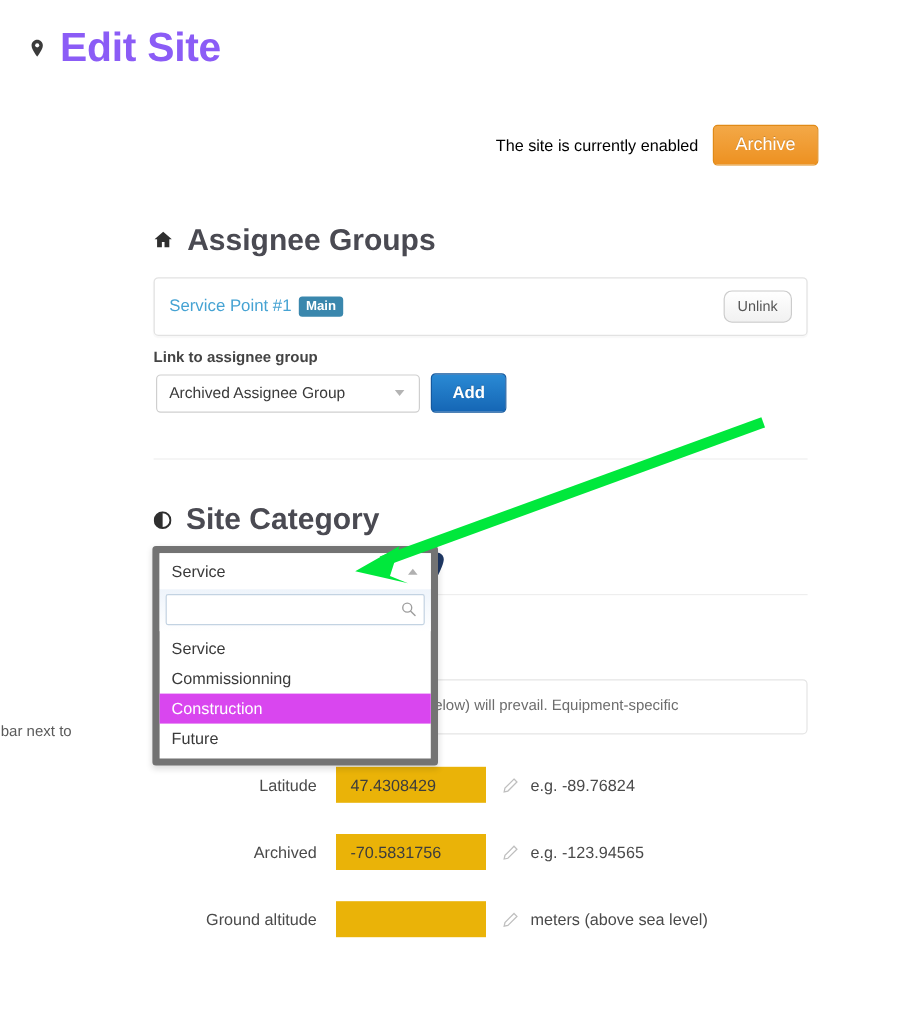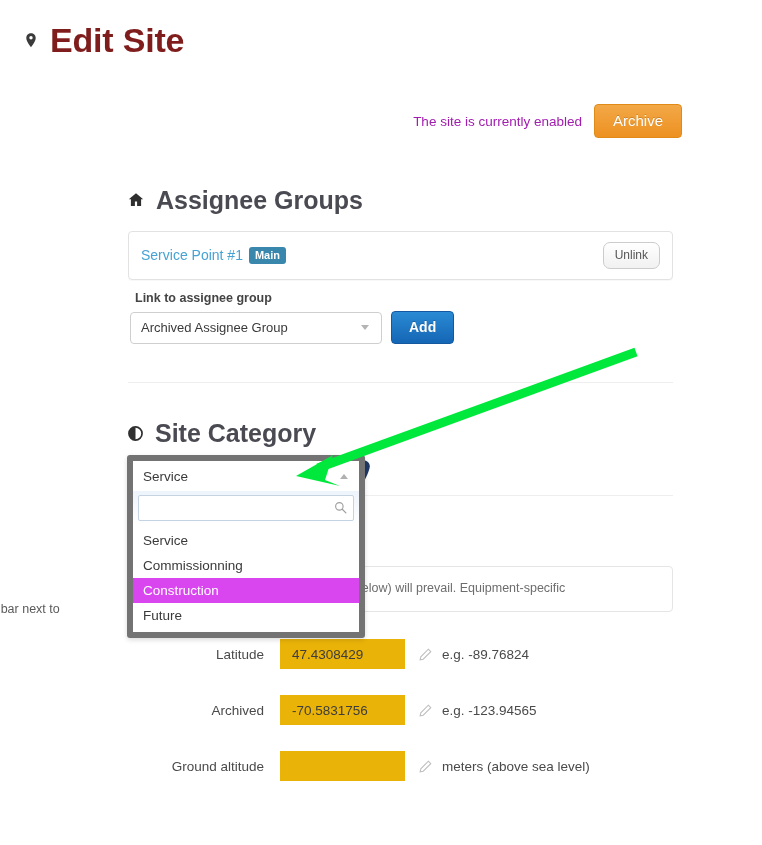--- a/index.html
+++ b/index.html
@@ -33,36 +33,36 @@
     height: 22px;
     display: block;
     position: relative;
     top: 3px;
   }
   .page-title h1 {
     margin: 0;
     font-size: 34px;
     line-height: 40px;
     font-weight: bold;
-    color: #7f1d1d;
+    color: #8b5cf6;
     letter-spacing: -0.2px;
   }
 
   
   .archive-row {
     position: absolute;
     right: 80px;
     top: 104px;
     display: flex;
     align-items: center;
     gap: 12px;
   }
   .archive-status {
     font-size: 13.5px;
-    color: #a21caf;
+    color: #000000;
   }
   .btn-archive {
     background: linear-gradient(to bottom, #f5a council, #f0932b);
     background: linear-gradient(to bottom, #f3a847 0%, #ed9121 100%);
     border: 1px solid #e08a17;
     border-radius: 4px;
     color: #ffffff;
     font-size: 15px;
     padding: 8px 18px 9px;
     cursor: pointer;
@@ -134,31 +134,31 @@
     font-size: 12px;
     padding: 5px 11px 6px;
     cursor: pointer;
     font-family: inherit;
   }
 
   .field-label-strong {
     font-size: 12.5px;
     font-weight: bold;
     color: #444;
-    margin: 11px 0 6px 7px;
+    margin: 11px 0 6px 0;
   }
 
   .select-row {
     display: flex;
     align-items: center;
     gap: 9px;
     margin-left: 2px;
   }
   .fake-select {
-    width: 252px;
+    width: 220px;
     height: 32px;
     box-sizing: border-box;
     border: 1px solid #cfcfcf;
     border-radius: 4px;
     background: #ffffff;
     display: flex;
     align-items: center;
     padding: 0 10px;
     font-size: 13px;
     color: #3a3a3a;

